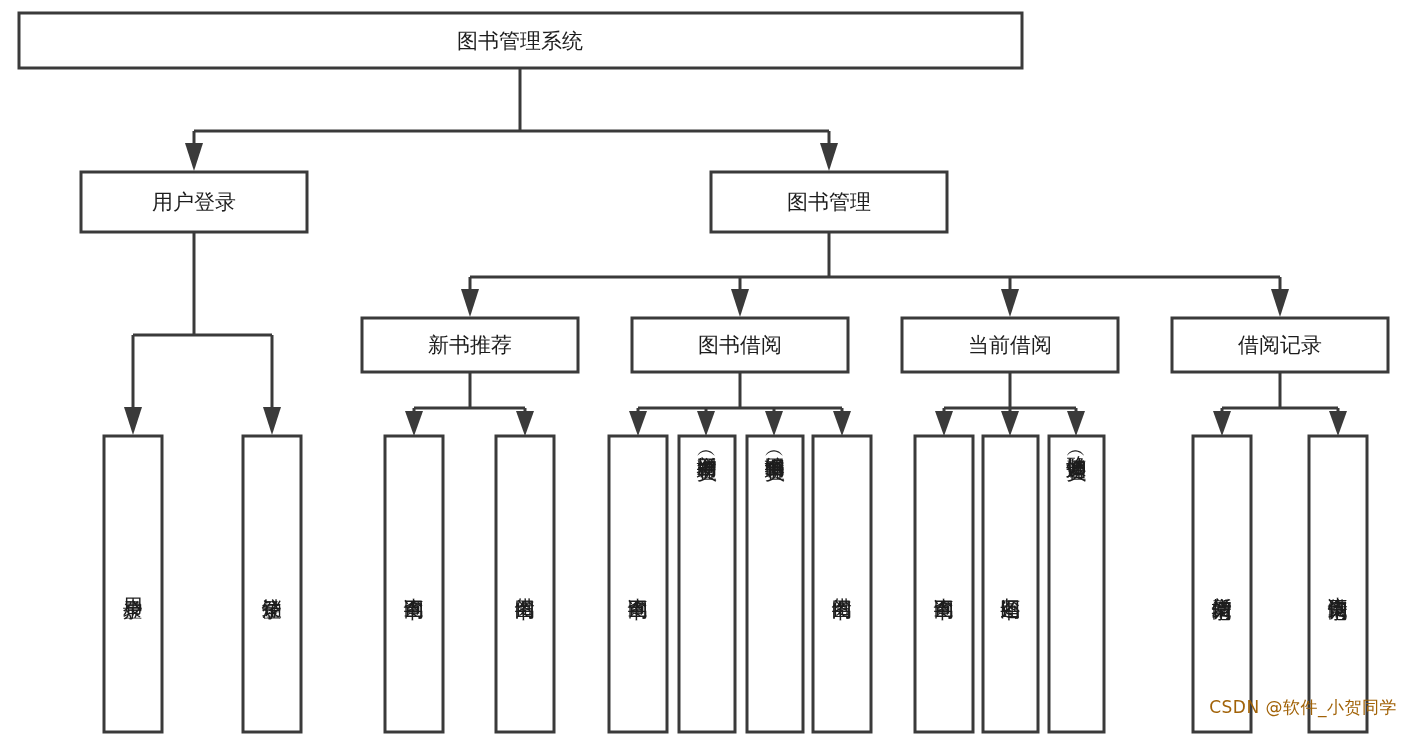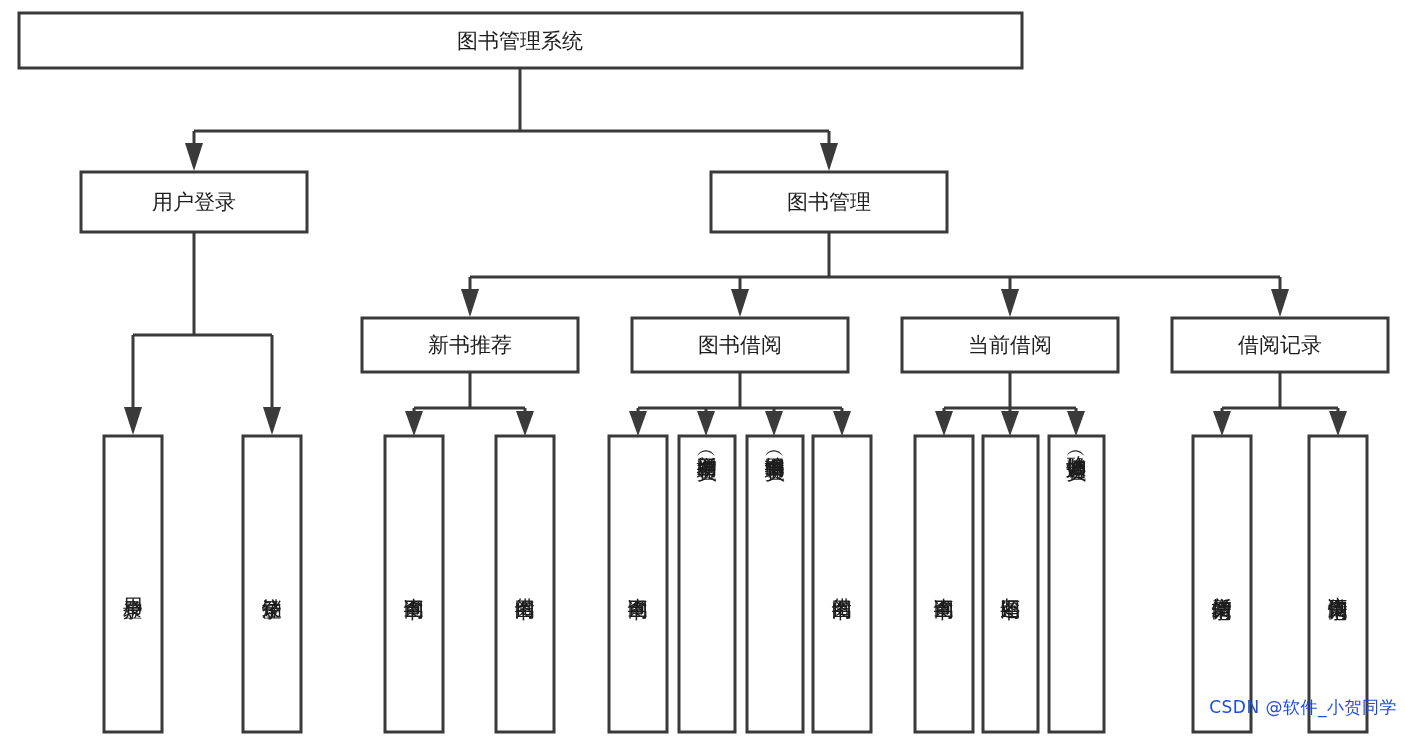--- a/index.html
+++ b/index.html
@@ -63,21 +63,21 @@
     color: #1d1d1d;
     letter-spacing: 1px;
     white-space: nowrap;
   }
   .watermark {
     position: absolute;
     right: 8px;
     bottom: 6px;
     font-family: "DejaVu Sans", "Liberation Sans", sans-serif;
     font-size: 17px;
-    color: #1d4ed8;
+    color: #a16207;
     letter-spacing: 0.5px;
     white-space: nowrap;
   }
 </style>
 </head>
 <body>
 
 <div id="diagram-root">
 
   <svg class="diagram" viewBox="0 0 1405 747" xmlns="http://www.w3.org/2000/svg">

